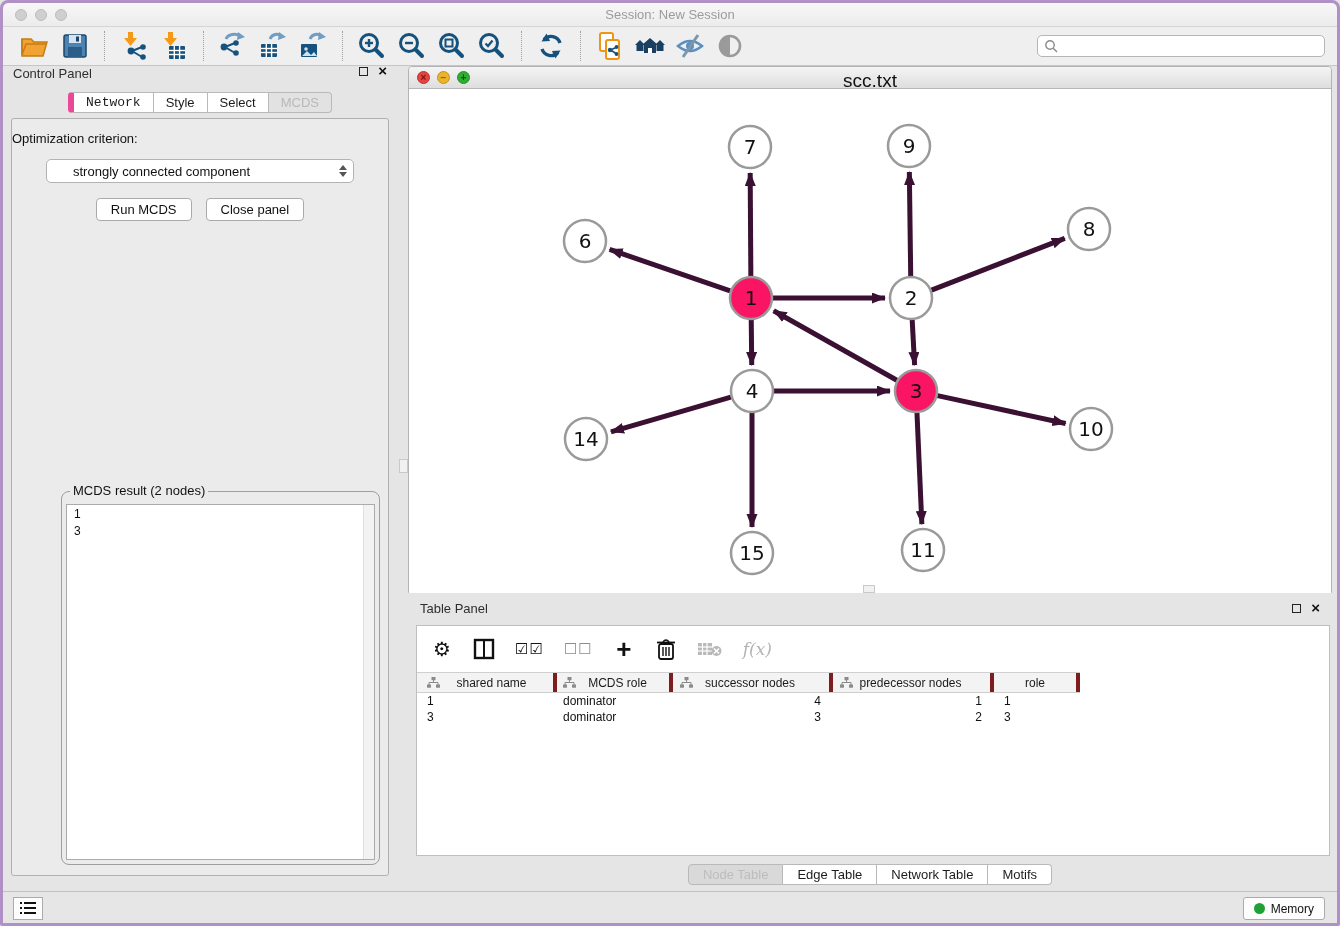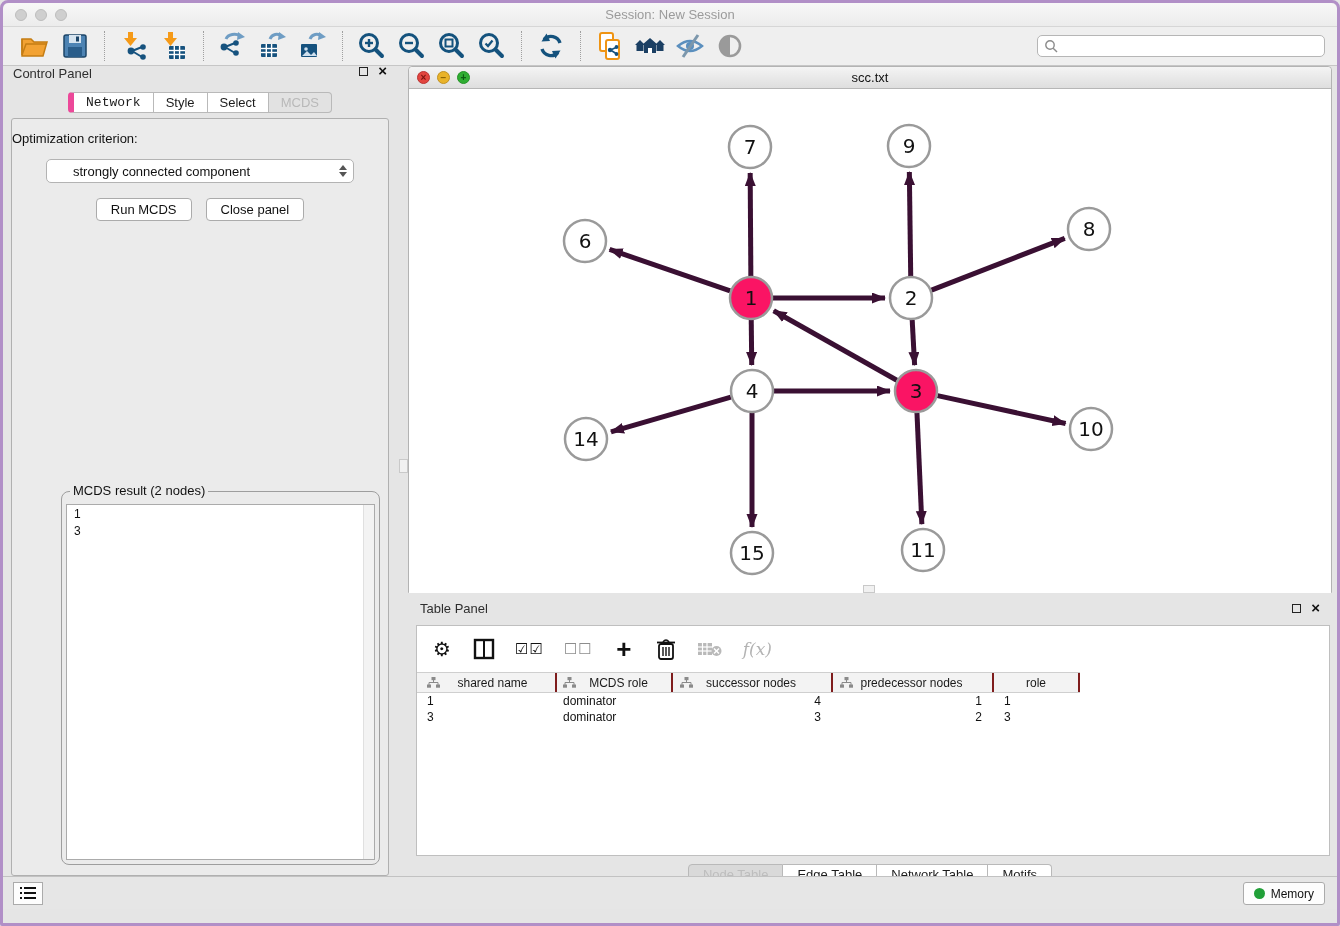--- a/index.html
+++ b/index.html
@@ -49,21 +49,21 @@
   .result-legend { position:absolute; top:-9px; left:8px; background:#ebebeb; font-size:13px; color:#111; padding:0 3px; }
   .result-area { position:absolute; inset:12px 4px 4px 4px; background:#fff; border:1px solid #ababab; overflow:hidden; }
   .result-line { font-size:12px; color:#111; padding:1px 0 0 7px; line-height:16px; }
   .result-scroll { position:absolute; top:0; bottom:0; right:0; width:11px; background:#f3f3f3; border-left:1px solid #e0e0e0; }
 
   
   .net-window { position:absolute; left:408px; top:66px; width:924px; height:527px;
     border:1px solid #b3b3b3; border-radius:4px 4px 0 0; background:#fff; }
   .net-titlebar { height:22px; background:linear-gradient(#f4f4f4,#dedede); border-bottom:1px solid #b6b6b6;
     border-radius:4px 4px 0 0; position:relative; }
-  .net-title { position:absolute; left:0; right:0; top:3px; text-align:center; font-size:13px; color:#111; }
+  .net-title { position:absolute; left:0; right:0; top:3px; text-align:center; font-size:19px; color:#111; }
   .lights { position:absolute; left:8px; top:4px; display:flex; gap:7px; }
   .light { width:13px; height:13px; border-radius:50%; font-size:10px; line-height:12px; text-align:center; font-weight:bold; }
   .light.red { background:#e2453f; border:1px solid #b33; color:#7c1410; }
   .light.yellow { background:#e9b32a; border:1px solid #c29222; color:#8a6407; }
   .light.green { background:#2fad32; border:1px solid #259328; color:#0c5c12; }
   .net-canvas { position:relative; width:100%; height:504px; background:#fff; }
 
   .splitter-v { position:absolute; left:399px; top:459px; width:9px; height:14px; background:#f1f1f1; border:1px solid #c9c9c9; }
   .splitter-h { position:absolute; left:863px; top:585px; width:12px; height:8px; background:#f1f1f1; border:1px solid #c9c9c9; }
 
@@ -73,37 +73,37 @@
   .tp-card { position:absolute; left:8px; right:2px; top:30px; height:231px; background:#fff; border:1px solid #bfbfbf; }
   .tp-toolbar { height:46px; display:flex; align-items:center; padding-left:14px; gap:20px; }
   .tpi { display:flex; align-items:center; justify-content:center; min-width:22px; height:24px; }
   .glyph { font-family:"DejaVu Sans",sans-serif; }
   .gear { font-size:20px; color:#111; }
   .chk { font-size:15px; color:#111; letter-spacing:1px; }
   .unchk { font-size:15px; color:#8d8d8d; letter-spacing:1px; }
   .plus { font-size:26px; font-weight:bold; color:#111; line-height:20px; }
   .fx { font-family:"DejaVu Serif",serif; font-style:italic; font-size:17px; color:#b3b3b3; }
   .tbl-header { display:flex; height:21px; border-top:1px solid #cfcfcf; border-bottom:1px solid #cfcfcf; width:663px; background:#f3f3f3; }
-  .th { display:flex; align-items:center; border-right:2px solid #7f1d1d; font-size:12px; color:#1a1a1a; padding-left:7px; }
+  .th { display:flex; align-items:center; border-right:4px solid #7f1d1d; font-size:12px; color:#1a1a1a; padding-left:7px; }
   .th .lbl { flex:1; text-align:center; padding-right:10px; }
   .tbl-rows { font-size:12px; color:#111; }
   .tr { display:flex; height:16px; line-height:16px; }
   .td { overflow:hidden; white-space:nowrap; }
   .c1 { width:140px; padding-left:10px; }
   .c2 { width:116px; padding-left:6px; }
   .c3 { width:160px; text-align:right; padding-right:12px; }
   .c4 { width:161px; text-align:right; padding-right:12px; }
   .c5 { width:86px; padding-left:10px; }
   .tp-tabs { position:absolute; left:0; right:0; top:269px; display:flex; justify-content:center; }
   .tp-tab { font-size:13px; height:21px; padding:2px 14px; background:#fff; border:1px solid #b9b9b9; border-left:none; color:#1c1c1c; }
   .tp-tab.sel { background:#d9d9d9; color:#bdbdbd; border-left:1px solid #b9b9b9; border-radius:4px 0 0 4px;text-align:right; }
   .tp-tab:last-child { border-radius:0 4px 4px 0; }
 
   
-  .status-bar { position:absolute; left:3px; right:3px; bottom:17px; height:33px; background:#e6e6e6; border-top:1px solid #c2c2c2; }
+  .status-bar { position:absolute; left:3px; right:3px; bottom:2px; height:33px; background:#e6e6e6; border-top:1px solid #c2c2c2; }
   .list-btn { position:absolute; left:10px; top:5px; width:30px; height:23px; background:#fdfdfd; border:1px solid #ababab; display:flex; align-items:center; justify-content:center; }
   .memory-btn { position:absolute; right:12px; top:5px; height:23px; background:#fdfdfd; border:1px solid #ababab; border-radius:3px; display:flex; align-items:center; gap:6px; padding:0 10px; font-size:12px; color:#111; }
   .mem-dot { width:11px; height:11px; border-radius:50%; }
 </style>
 </head>
 <body>
 
 <div class="titlebar">
   <div class="traffic">
     <span class="dot"></span>

